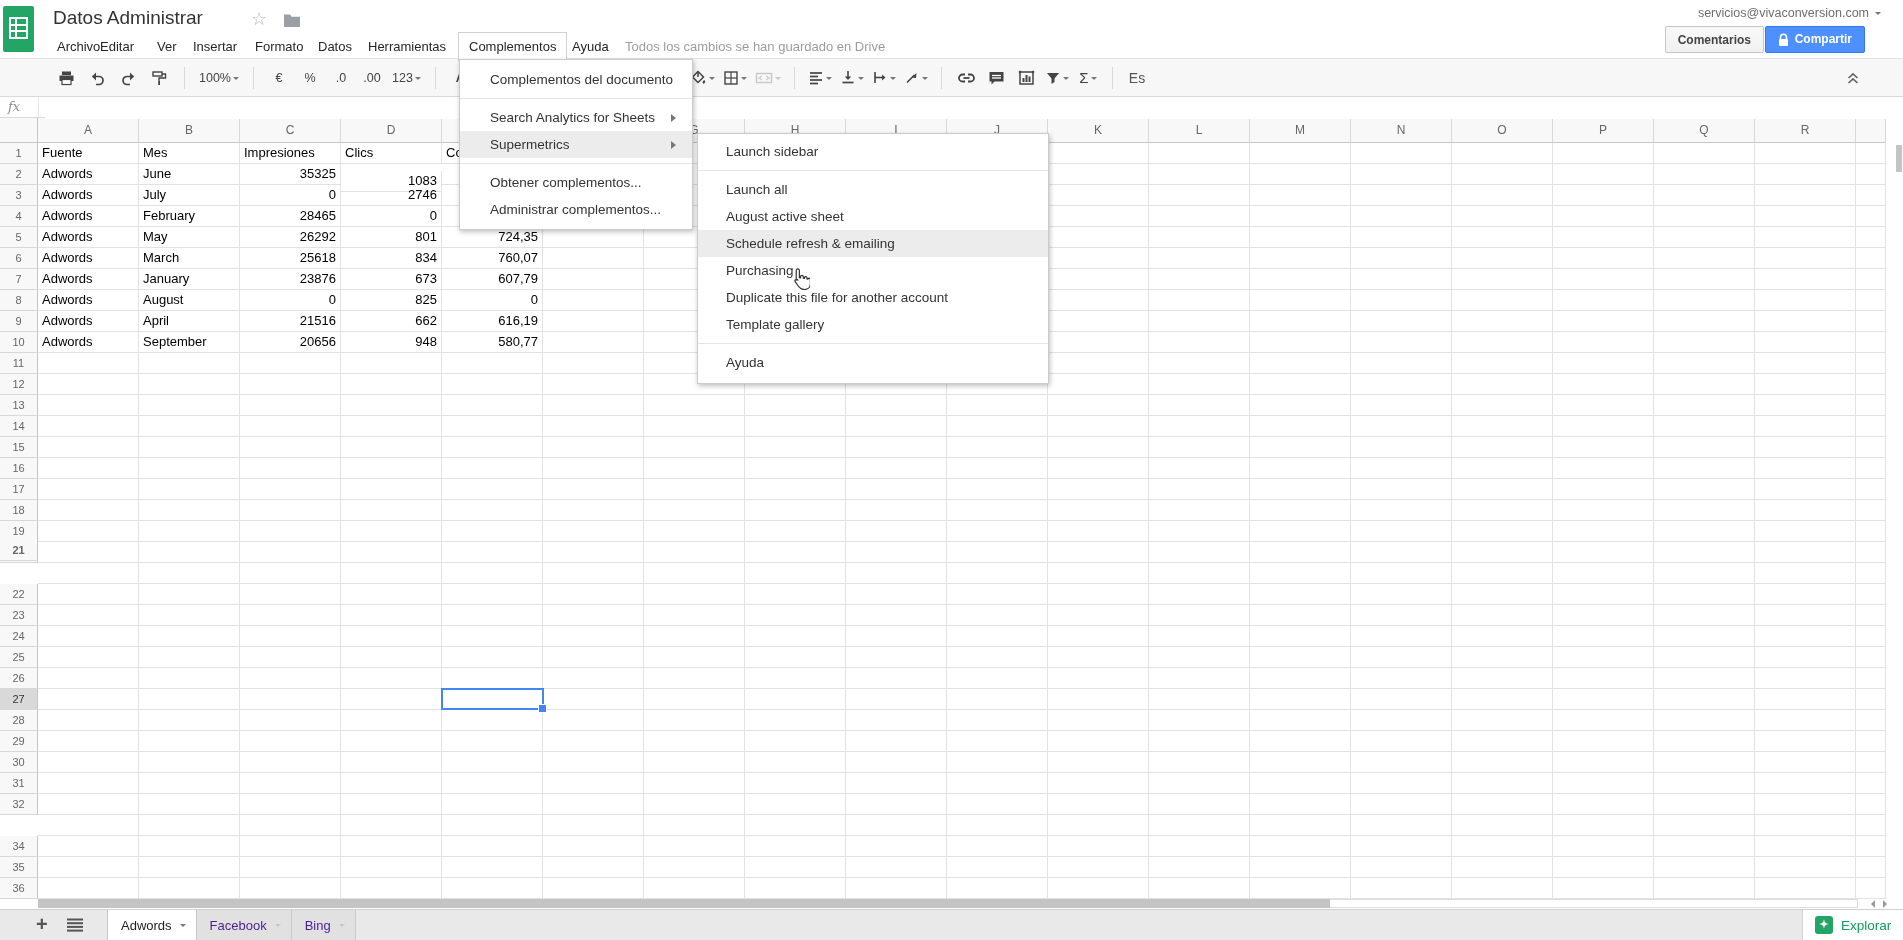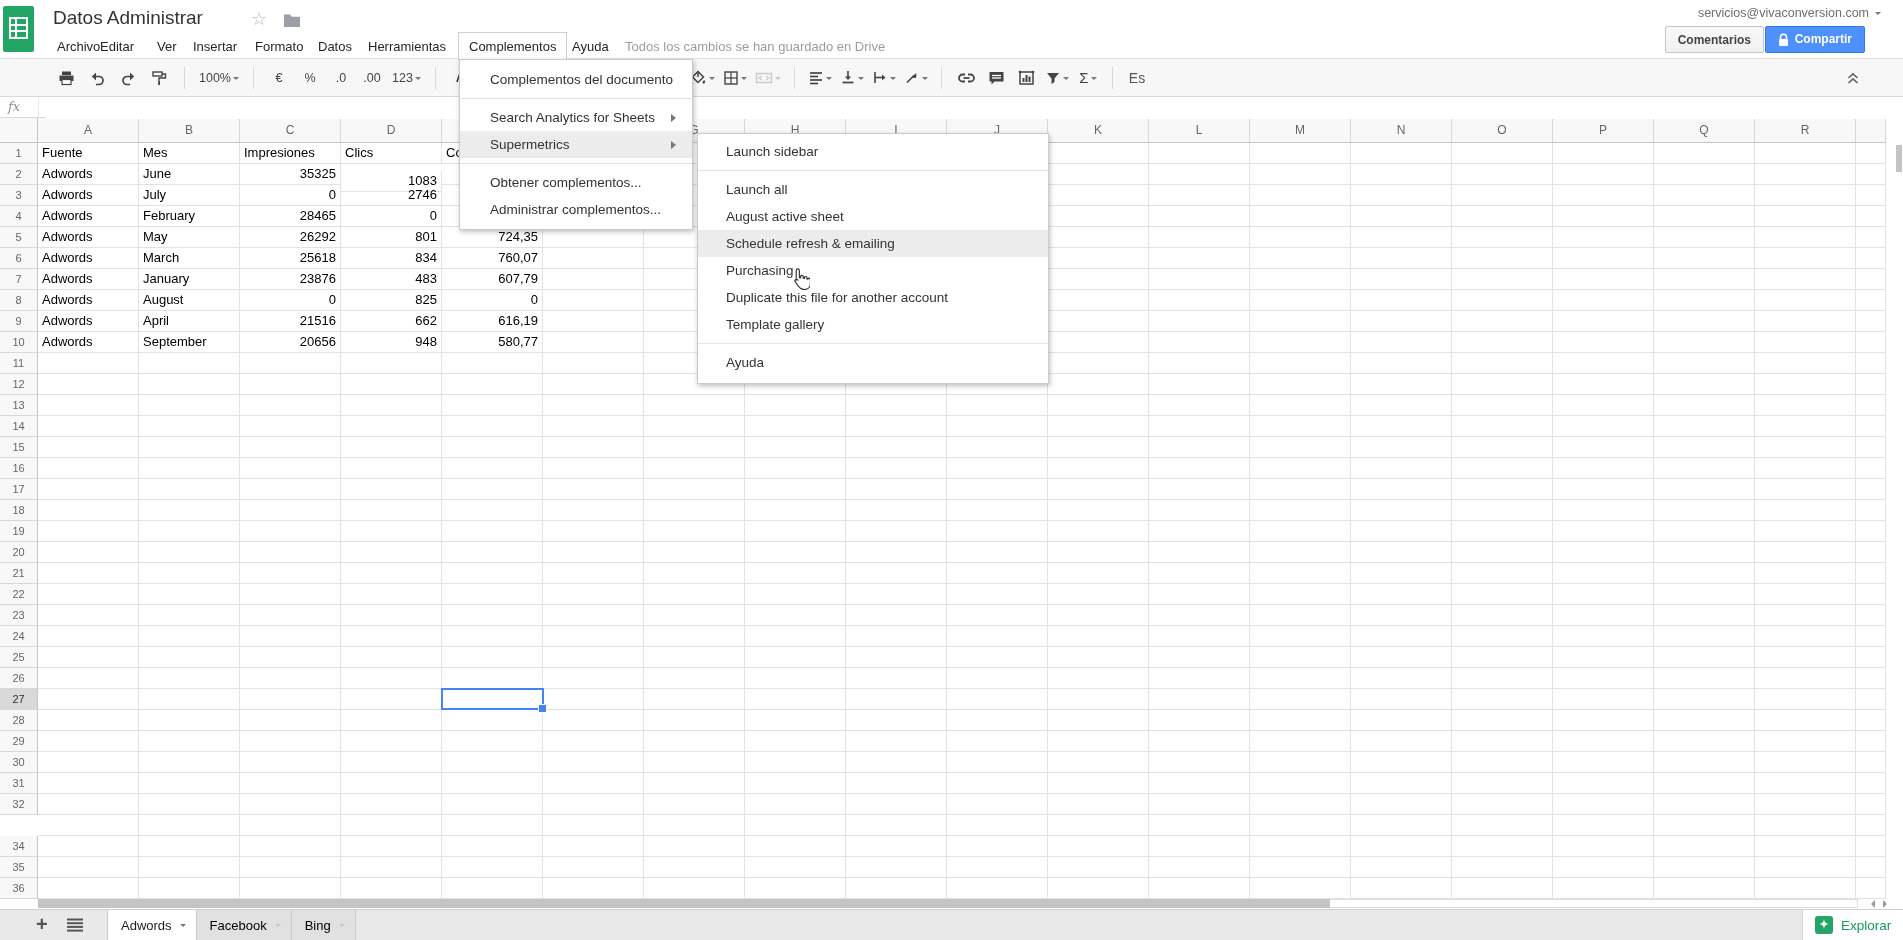--- a/index.html
+++ b/index.html
@@ -88,21 +88,21 @@
   #harrow-right{right:12px;border-left-color:#999;}
   #vscroll-thumb{position:absolute;right:1px;top:145px;width:6px;height:27px;background:#c4c4c4;z-index:4;}
 
   
   #tabbar{position:absolute;left:0;top:909px;width:100%;height:31px;background:#e9e9e9;
           border-top:1px solid #d0d0d0;box-sizing:border-box;z-index:6;}
   #add-sheet{position:absolute;left:36px;top:3px;font-size:20px;color:#555;font-weight:bold;cursor:pointer;}
   #all-sheets{position:absolute;left:66px;top:8px;cursor:pointer;}
   #tabs{position:absolute;left:108px;top:0;height:100%;display:flex;}
   .tab{height:100%;display:flex;align-items:center;gap:8px;padding:0 10px 0 13px;font-size:13px;
-       border-right:1px solid #c9c9c9;box-sizing:border-box;cursor:pointer;color:#000000;background:#e1e1e1;}
+       border-right:1px solid #c9c9c9;box-sizing:border-box;cursor:pointer;color:#4c1d95;background:#e1e1e1;}
   .tab.active{background:#fff;color:#222;border-left:1px solid #c9c9c9;margin-left:-1px;}
   #explore{position:absolute;right:0;top:0;width:101px;height:100%;background:#fff;border-left:1px solid #d5d5d5;
            display:flex;align-items:center;gap:8px;padding-left:12px;box-sizing:border-box;cursor:pointer;}
   #explore-label{color:#0f9d58;font-size:13.5px;}
 </style>
 </head>
 <body>
 
 <div id="topbar">
   <div id="logo">
@@ -453,21 +453,21 @@
     <div class="cell" style="left: 1351px; top: 130px; width: 101px; height: 21px;"></div>
     <div class="cell" style="left: 1452px; top: 130px; width: 101px; height: 21px;"></div>
     <div class="cell" style="left: 1553px; top: 130px; width: 101px; height: 21px;"></div>
     <div class="cell" style="left: 1654px; top: 130px; width: 101px; height: 21px;"></div>
     <div class="cell" style="left: 1755px; top: 130px; width: 101px; height: 21px;"></div>
     <div class="cell" style="left: 1856px; top: 130px; width: 30px; height: 21px;"></div>
     <div class="rowhdr" style="top: 151px; height: 21px;">7</div>
     <div class="cell" style="left: 38px; top: 151px; width: 101px; height: 21px;">Adwords</div>
     <div class="cell" style="left: 139px; top: 151px; width: 101px; height: 21px;">January</div>
     <div class="cell num" style="left: 240px; top: 151px; width: 101px; height: 21px;">23876</div>
-    <div class="cell num" style="left: 341px; top: 151px; width: 101px; height: 21px;">483</div>
+    <div class="cell num" style="left: 341px; top: 151px; width: 101px; height: 21px;">673</div>
     <div class="cell num" style="left: 442px; top: 151px; width: 101px; height: 21px;">607,79</div>
     <div class="cell" style="left: 543px; top: 151px; width: 101px; height: 21px;"></div>
     <div class="cell" style="left: 644px; top: 151px; width: 101px; height: 21px;"></div>
     <div class="cell" style="left: 745px; top: 151px; width: 101px; height: 21px;"></div>
     <div class="cell" style="left: 846px; top: 151px; width: 101px; height: 21px;"></div>
     <div class="cell" style="left: 947px; top: 151px; width: 101px; height: 21px;"></div>
     <div class="cell" style="left: 1048px; top: 151px; width: 101px; height: 21px;"></div>
     <div class="cell" style="left: 1149px; top: 151px; width: 101px; height: 21px;"></div>
     <div class="cell" style="left: 1250px; top: 151px; width: 101px; height: 21px;"></div>
     <div class="cell" style="left: 1351px; top: 151px; width: 101px; height: 21px;"></div>
@@ -729,21 +729,21 @@
     <div class="cell" style="left: 947px; top: 424px; width: 101px; height: 21px;"></div>
     <div class="cell" style="left: 1048px; top: 424px; width: 101px; height: 21px;"></div>
     <div class="cell" style="left: 1149px; top: 424px; width: 101px; height: 21px;"></div>
     <div class="cell" style="left: 1250px; top: 424px; width: 101px; height: 21px;"></div>
     <div class="cell" style="left: 1351px; top: 424px; width: 101px; height: 21px;"></div>
     <div class="cell" style="left: 1452px; top: 424px; width: 101px; height: 21px;"></div>
     <div class="cell" style="left: 1553px; top: 424px; width: 101px; height: 21px;"></div>
     <div class="cell" style="left: 1654px; top: 424px; width: 101px; height: 21px;"></div>
     <div class="cell" style="left: 1755px; top: 424px; width: 101px; height: 21px;"></div>
     <div class="cell" style="left: 1856px; top: 424px; width: 30px; height: 21px;"></div>
-    <div class="rowhdr" style="top: 445px; height: 21px;">21</div>
+    <div class="rowhdr" style="top: 422px; height: 21px; font-weight: bold;">21</div>
     <div class="cell" style="left: 38px; top: 445px; width: 101px; height: 21px;"></div>
     <div class="cell" style="left: 139px; top: 445px; width: 101px; height: 21px;"></div>
     <div class="cell" style="left: 240px; top: 445px; width: 101px; height: 21px;"></div>
     <div class="cell" style="left: 341px; top: 445px; width: 101px; height: 21px;"></div>
     <div class="cell" style="left: 442px; top: 445px; width: 101px; height: 21px;"></div>
     <div class="cell" style="left: 543px; top: 445px; width: 101px; height: 21px;"></div>
     <div class="cell" style="left: 644px; top: 445px; width: 101px; height: 21px;"></div>
     <div class="cell" style="left: 745px; top: 445px; width: 101px; height: 21px;"></div>
     <div class="cell" style="left: 846px; top: 445px; width: 101px; height: 21px;"></div>
     <div class="cell" style="left: 947px; top: 445px; width: 101px; height: 21px;"></div>

